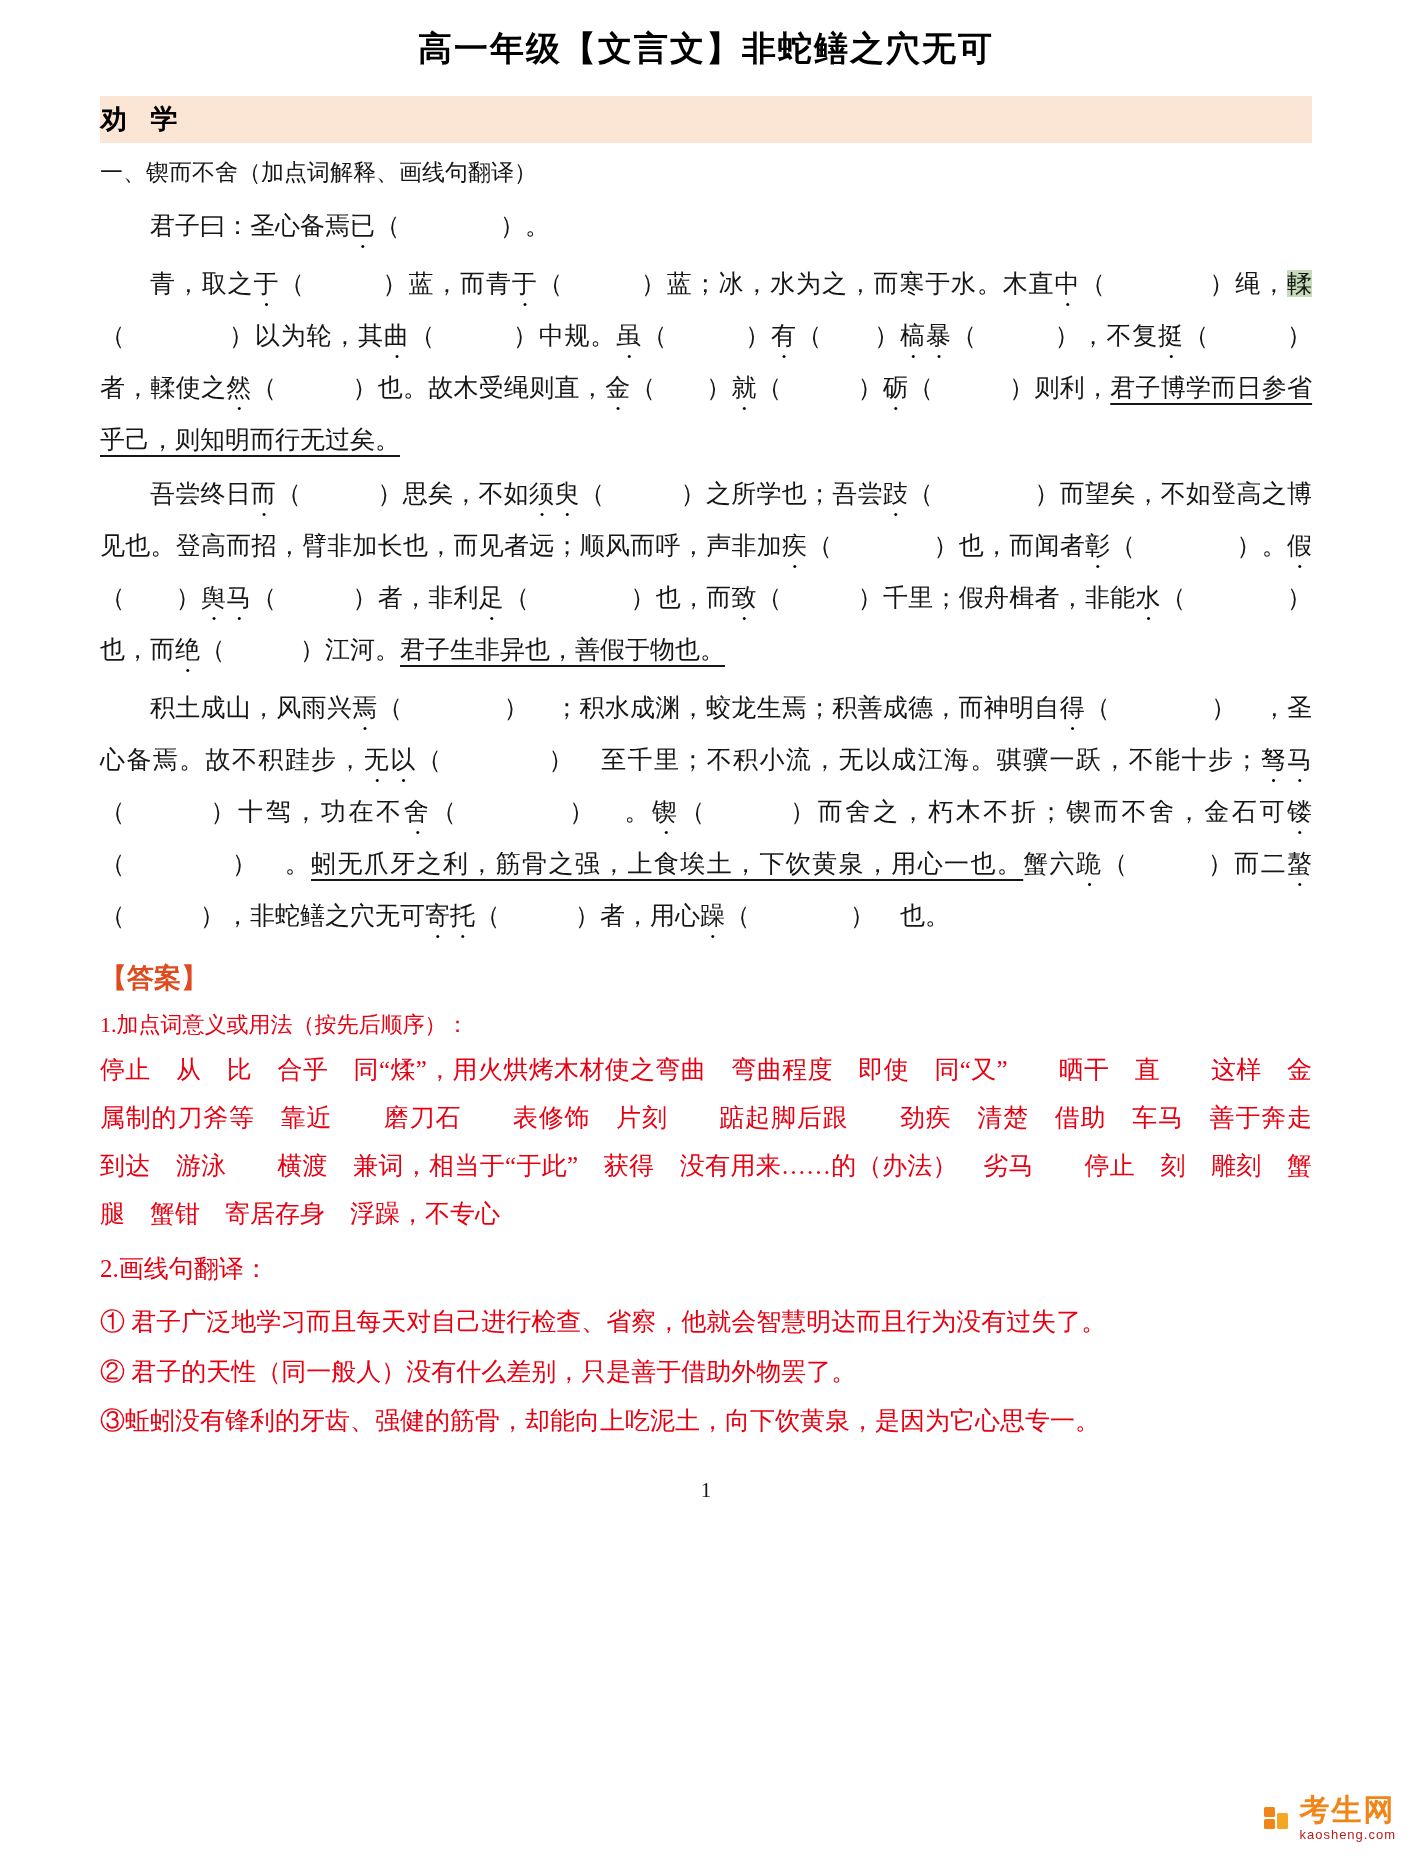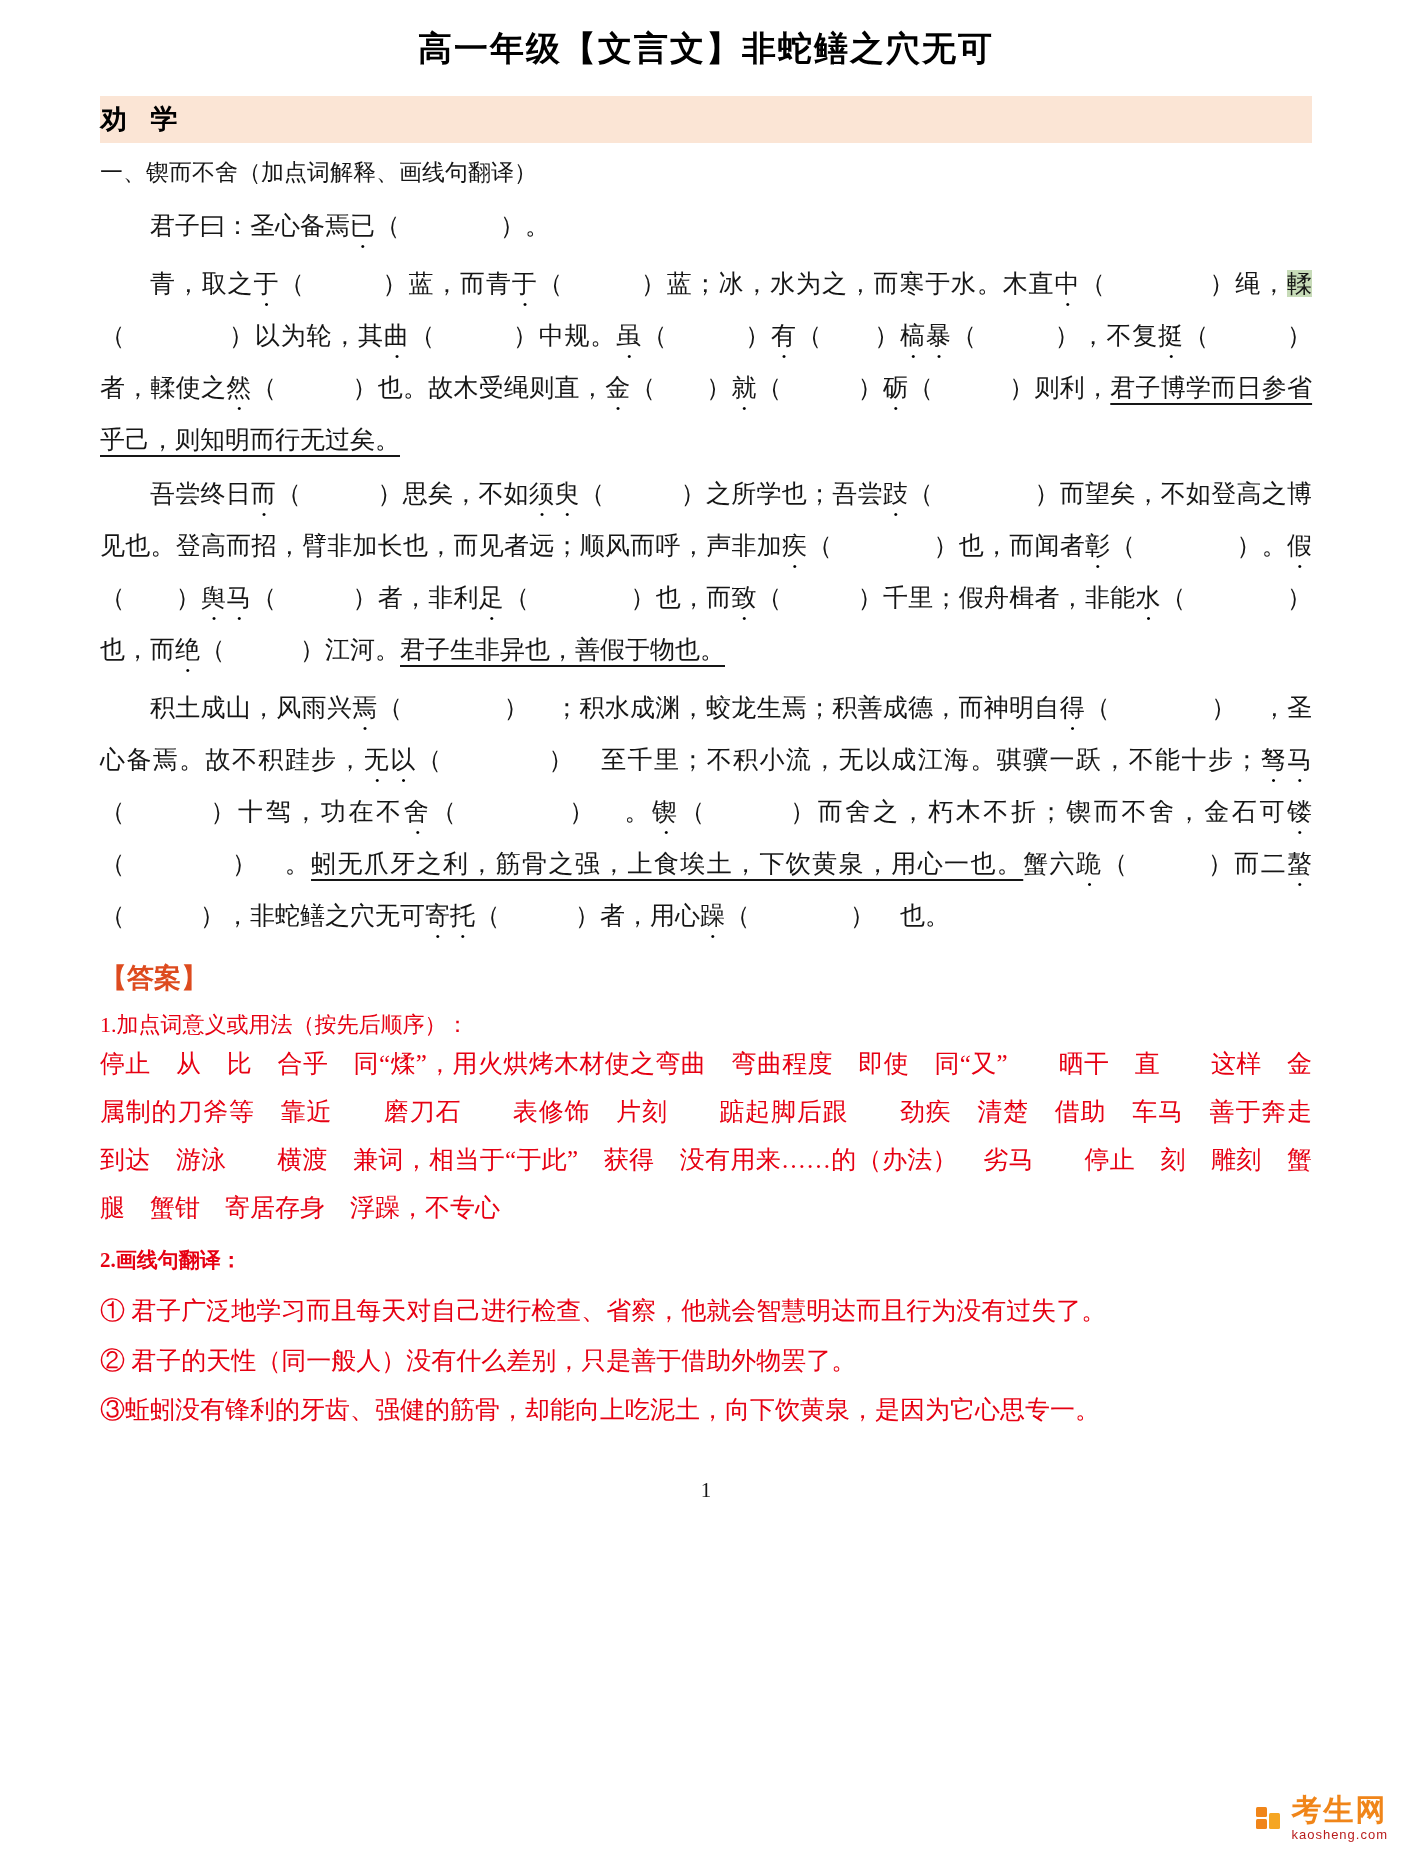--- a/index.html
+++ b/index.html
@@ -58,33 +58,33 @@
   .answers-label {
     color:#dd4b1f;
     font-family:"Liberation Sans","DejaVu Sans",sans-serif;
     font-weight:bold;
     font-size:27px;
     margin:16px 0 14px 0;
   }
   .q1-heading {
     color:#e60012;
     font-size:22px;
-    margin-bottom:0;
+    margin-bottom:6px;
   }
   .q1-text {
     color:#e60012;
     font-size:25px;
     line-height:1.92;
     text-align:justify;
     margin-bottom:14px;
   }
   .q2-heading {
     color:#e60012;
-    font-weight:bold;
-    font-size:21px;
+    font-weight:normal;
+    font-size:25px;
     margin:8px 0 14px 0;
   }
   .translation {
     color:#e60012;
     font-size:25px;
     line-height:1.82;
     margin-bottom:4px;
     text-align:justify;
   }
   .page-number {
@@ -92,21 +92,21 @@
     top:1478px;
     left:0;
     width:100%;
     text-align:center;
     font-size:21px;
     color:#161616;
   }
   .watermark {
     position:absolute;
     top:1795px;
-    right:24px;
+    right:16px;
     display:flex;
     align-items:flex-start;
     gap:6px;
   }
   .wm-text { display:flex; flex-direction:column; line-height:1; }
   .wm-name {
     color:#f08519;
     font-family:"Liberation Sans","DejaVu Sans",sans-serif;
     font-weight:bold;
     font-size:30px;

